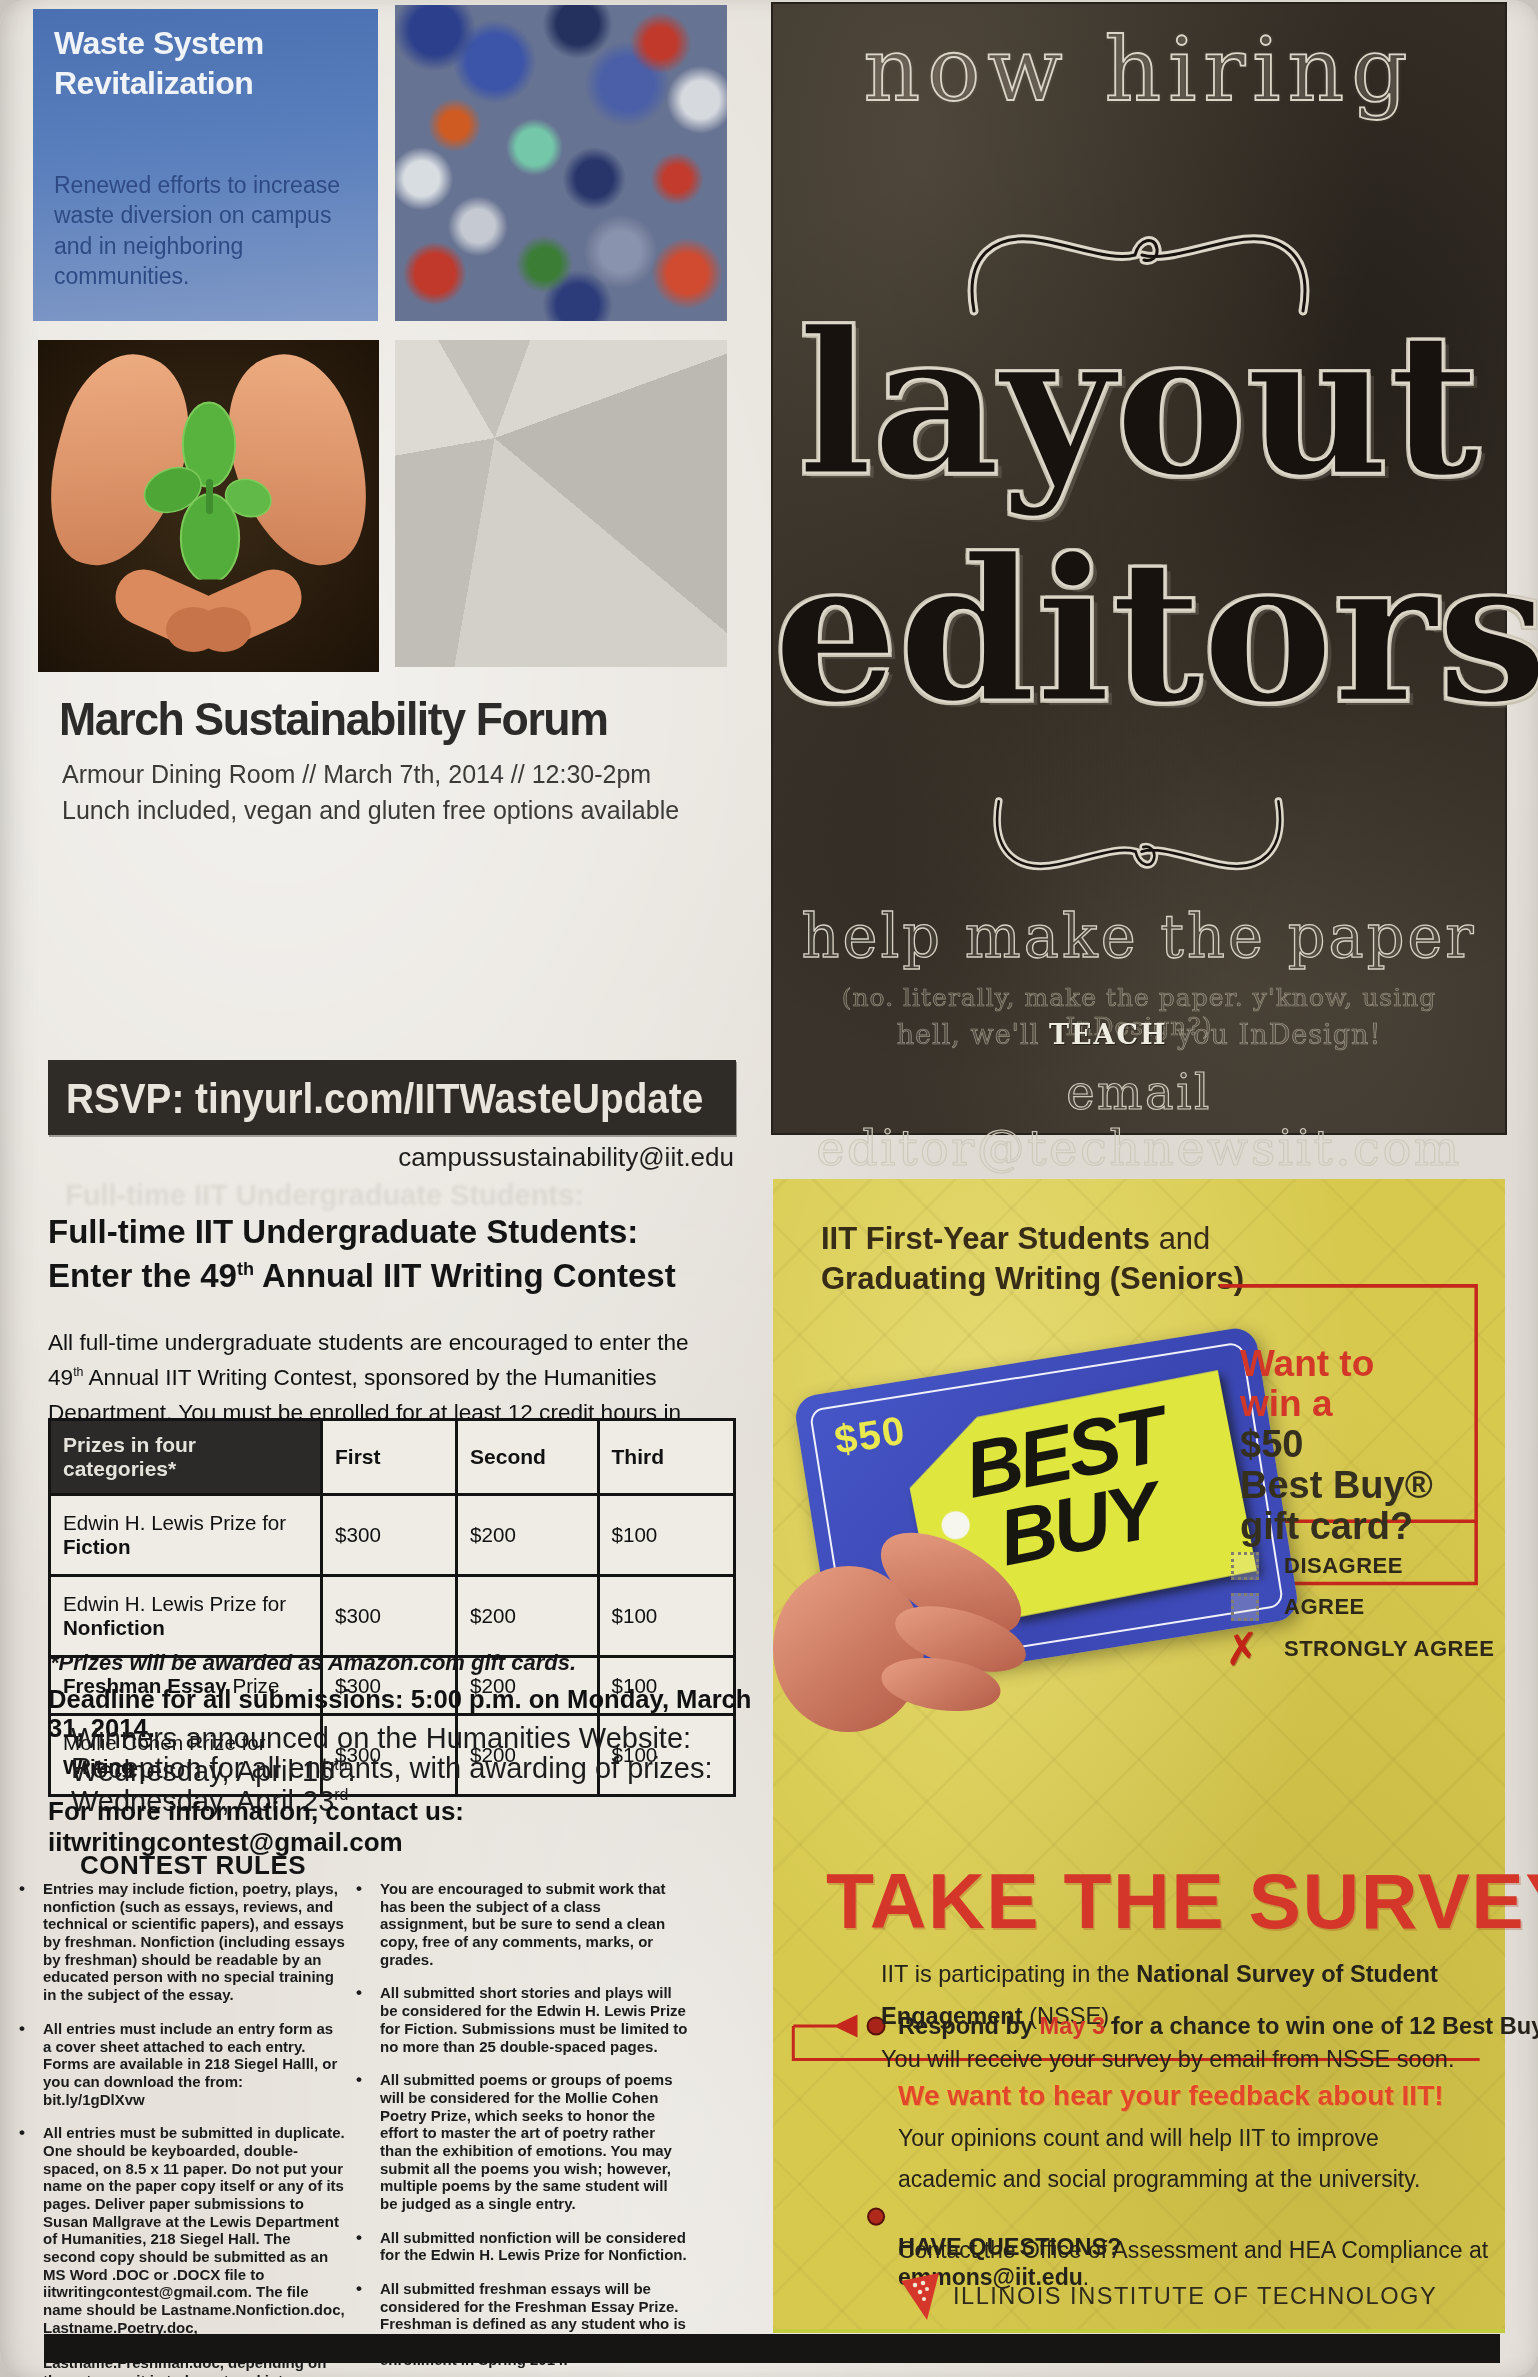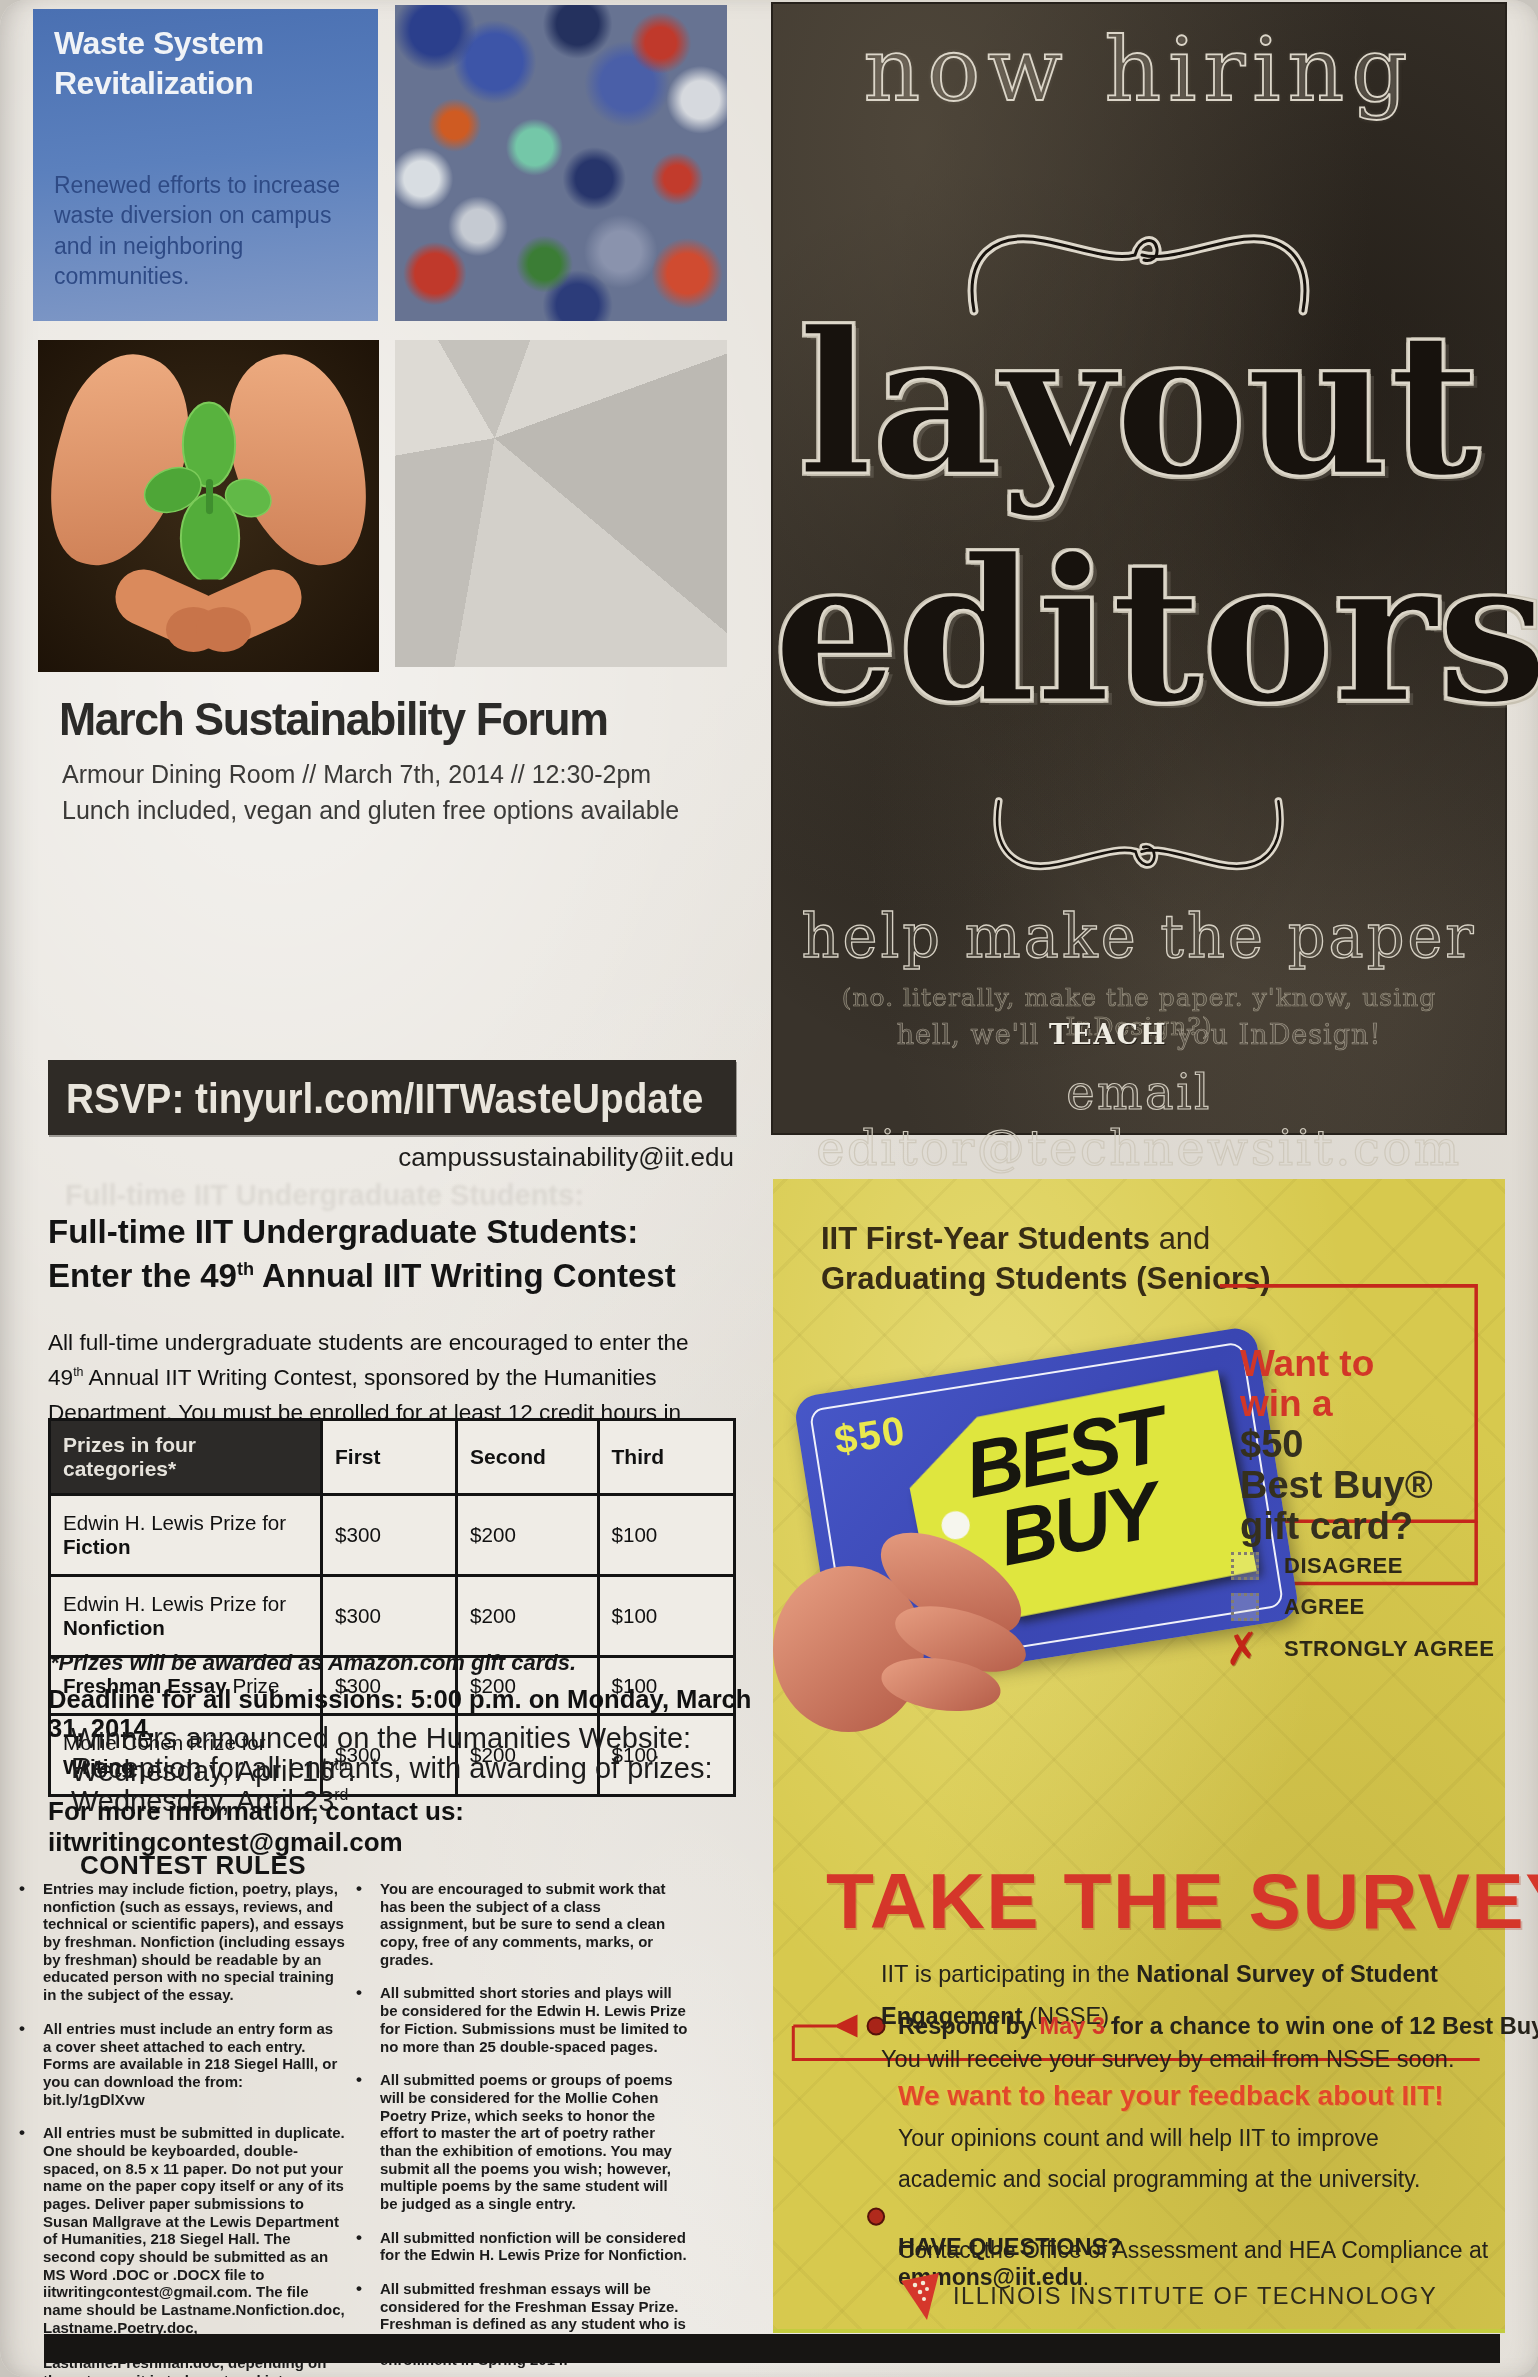--- a/index.html
+++ b/index.html
@@ -289,21 +289,21 @@
       <li>All submitted poems or groups of poems will be considered for the Mollie Cohen Poetry Prize, which seeks to honor the effort to master the art of poetry rather than the exhibition of emotions. You may submit all the poems you wish; however, multiple poems by the same student will be judged as a single entry.</li>
       <li>All submitted nonfiction will be considered for the Edwin H. Lewis Prize for Nonfiction.</li>
       <li>All submitted freshman essays will be considered for the Freshman Essay Prize. Freshman is defined as any student who is in their first year of full-time college enrollment in Spring 2014.</li>
 
     </ul>
   </section>
 
   <section class="survey">
     <div class="sv-head">
       <b>IIT First-Year Students</b><span class="nrm"> and</span><br>
-      <b>Graduating Students (Seniors)</b>
+      <b>Graduating Writing (Seniors)</b>
     </div>
 
     <svg class="red-overlay" width="732" height="1150" viewBox="0 0 1458 2292">
       <path d="M890 213 H1401 V682 H945" stroke="#c5271c" stroke-width="7" fill="none"></path>
       <path d="M1401 682 V806 H1025" stroke="#c5271c" stroke-width="7" fill="none"></path>
       <polygon points="985,806 1032,783 1032,829" fill="#c5271c"></polygon>
       <path d="M40 1688 H125 M40 1688 V1755 H1408" stroke="#c5271c" stroke-width="6" fill="none"></path>
       <polygon points="168,1688 120,1665 120,1711" fill="#c5271c" transform="rotate(180 144 1688)"></polygon>
       <circle cx="205" cy="1688" r="17" fill="#a82418" stroke="#55120b" stroke-width="4"></circle>
       <circle cx="205" cy="2068" r="16" fill="#b02a1c" stroke="#55120b" stroke-width="4"></circle>

